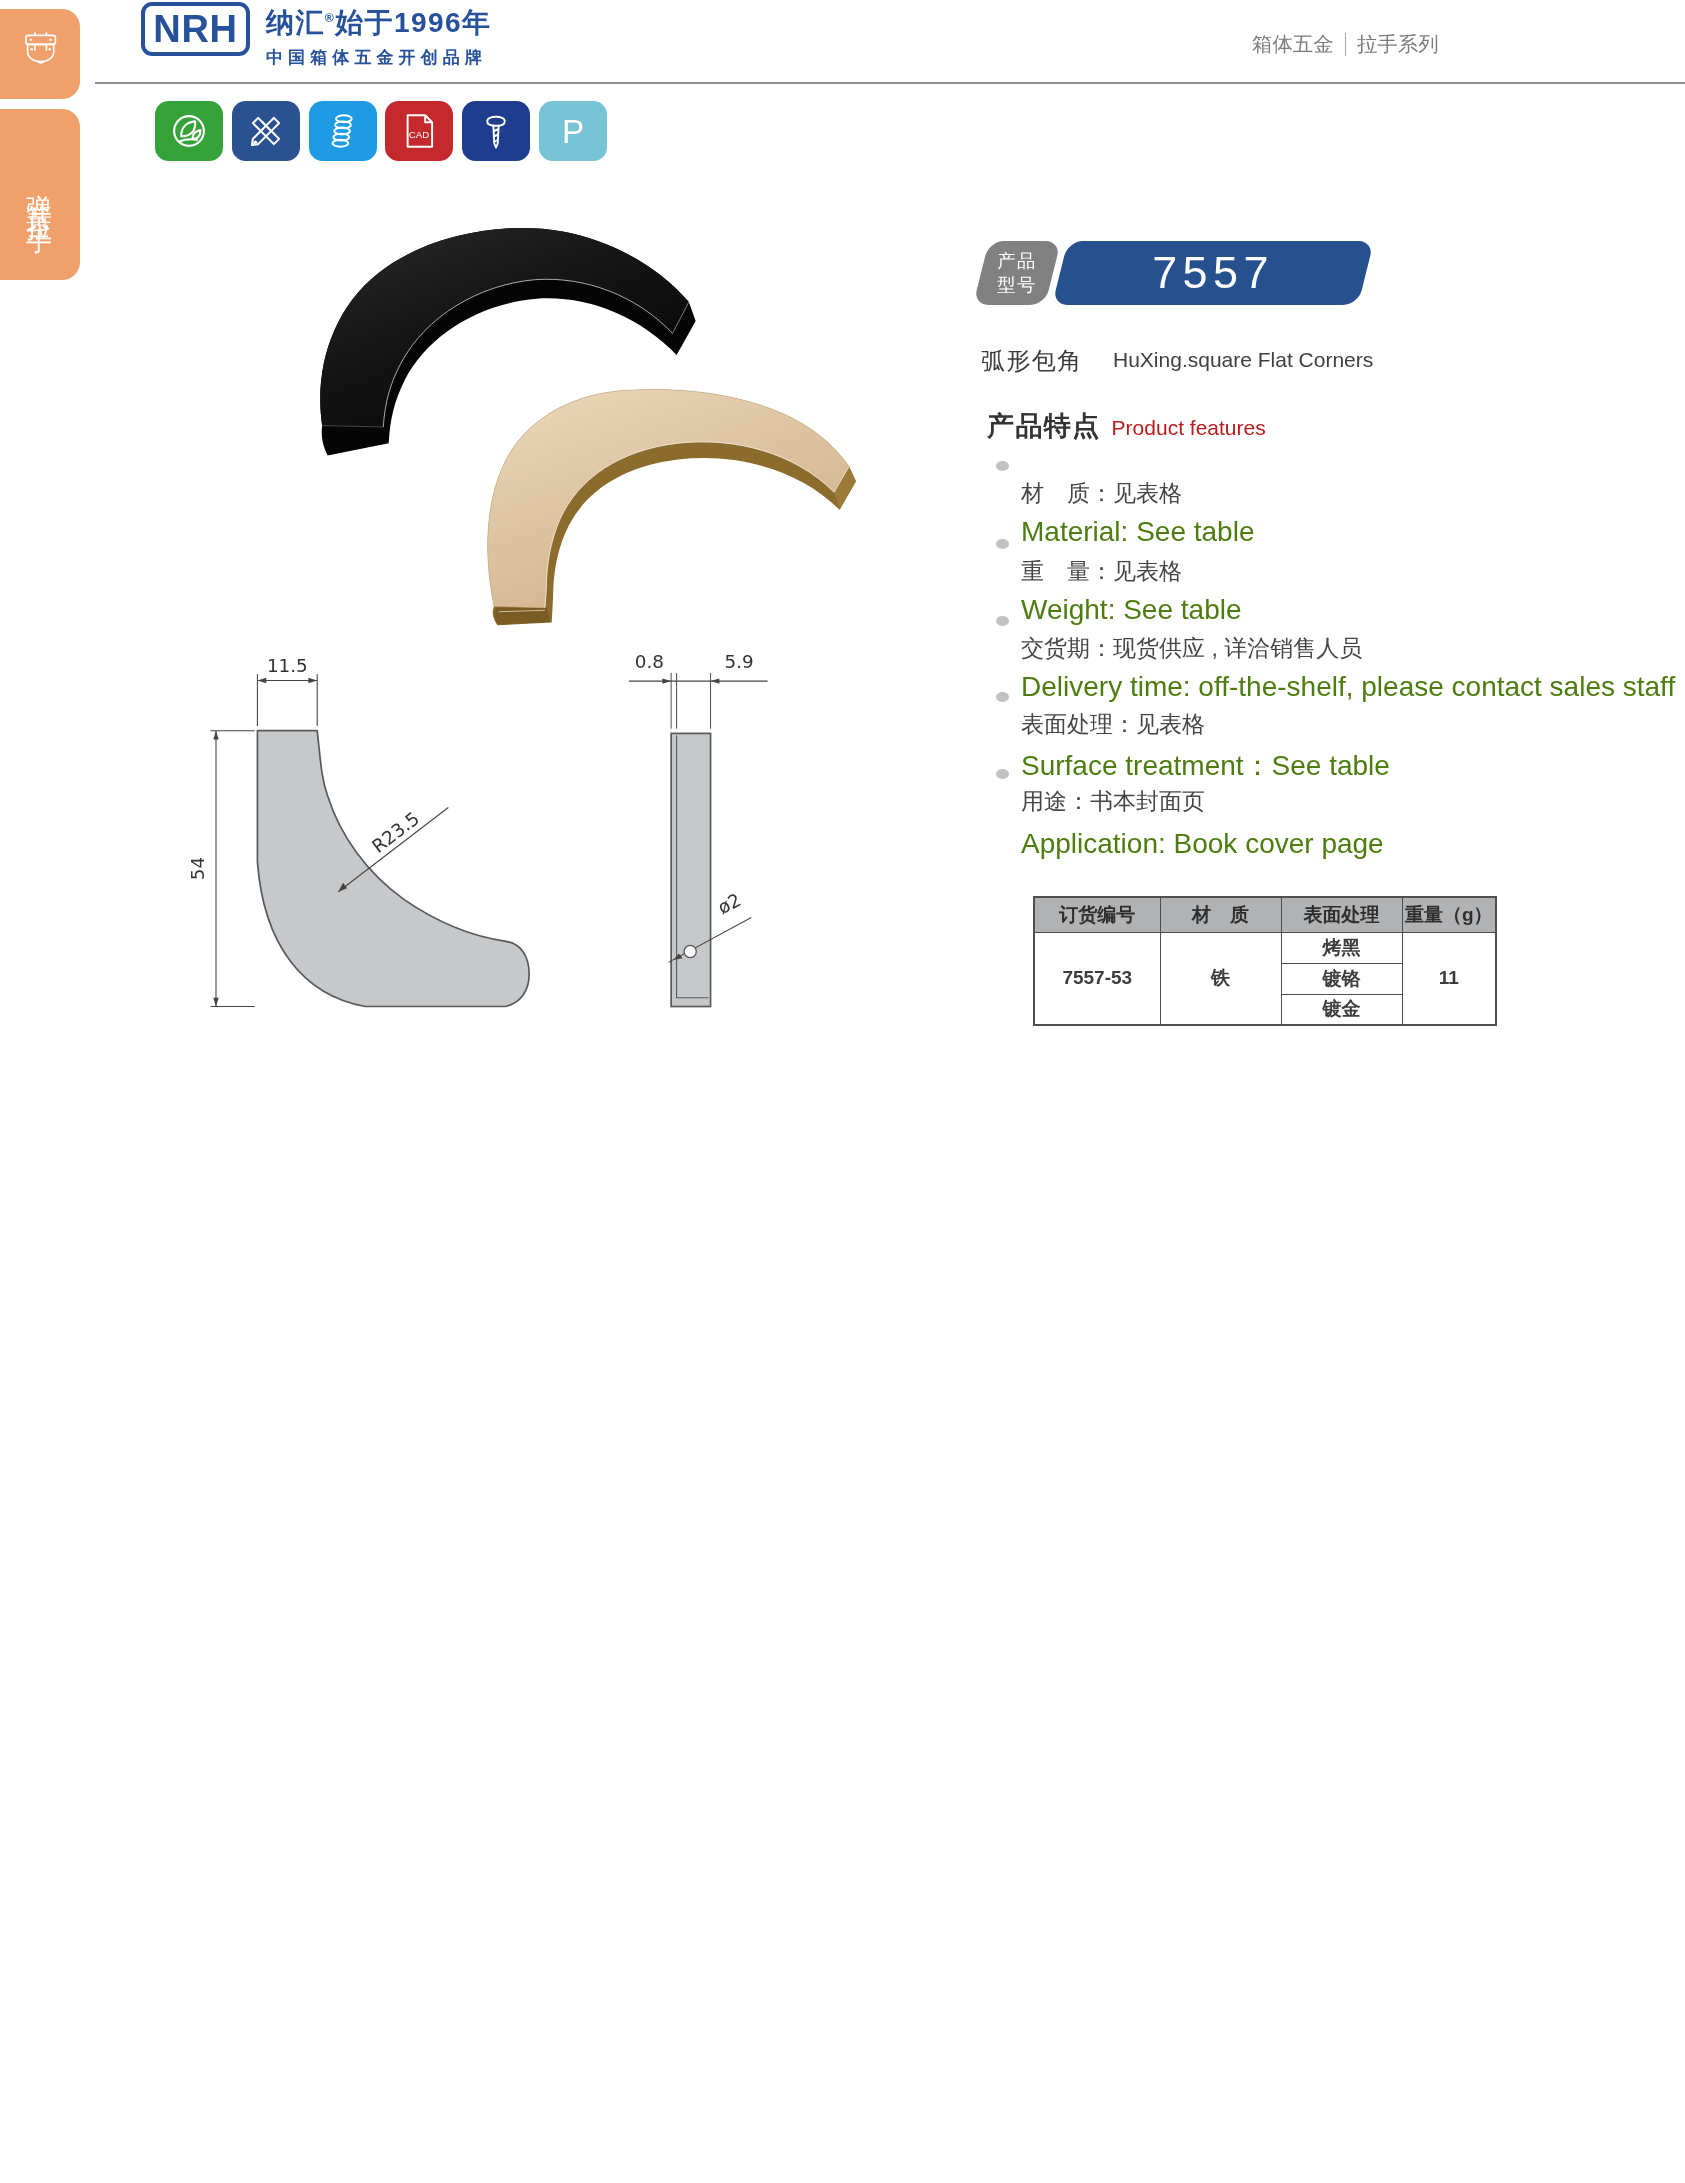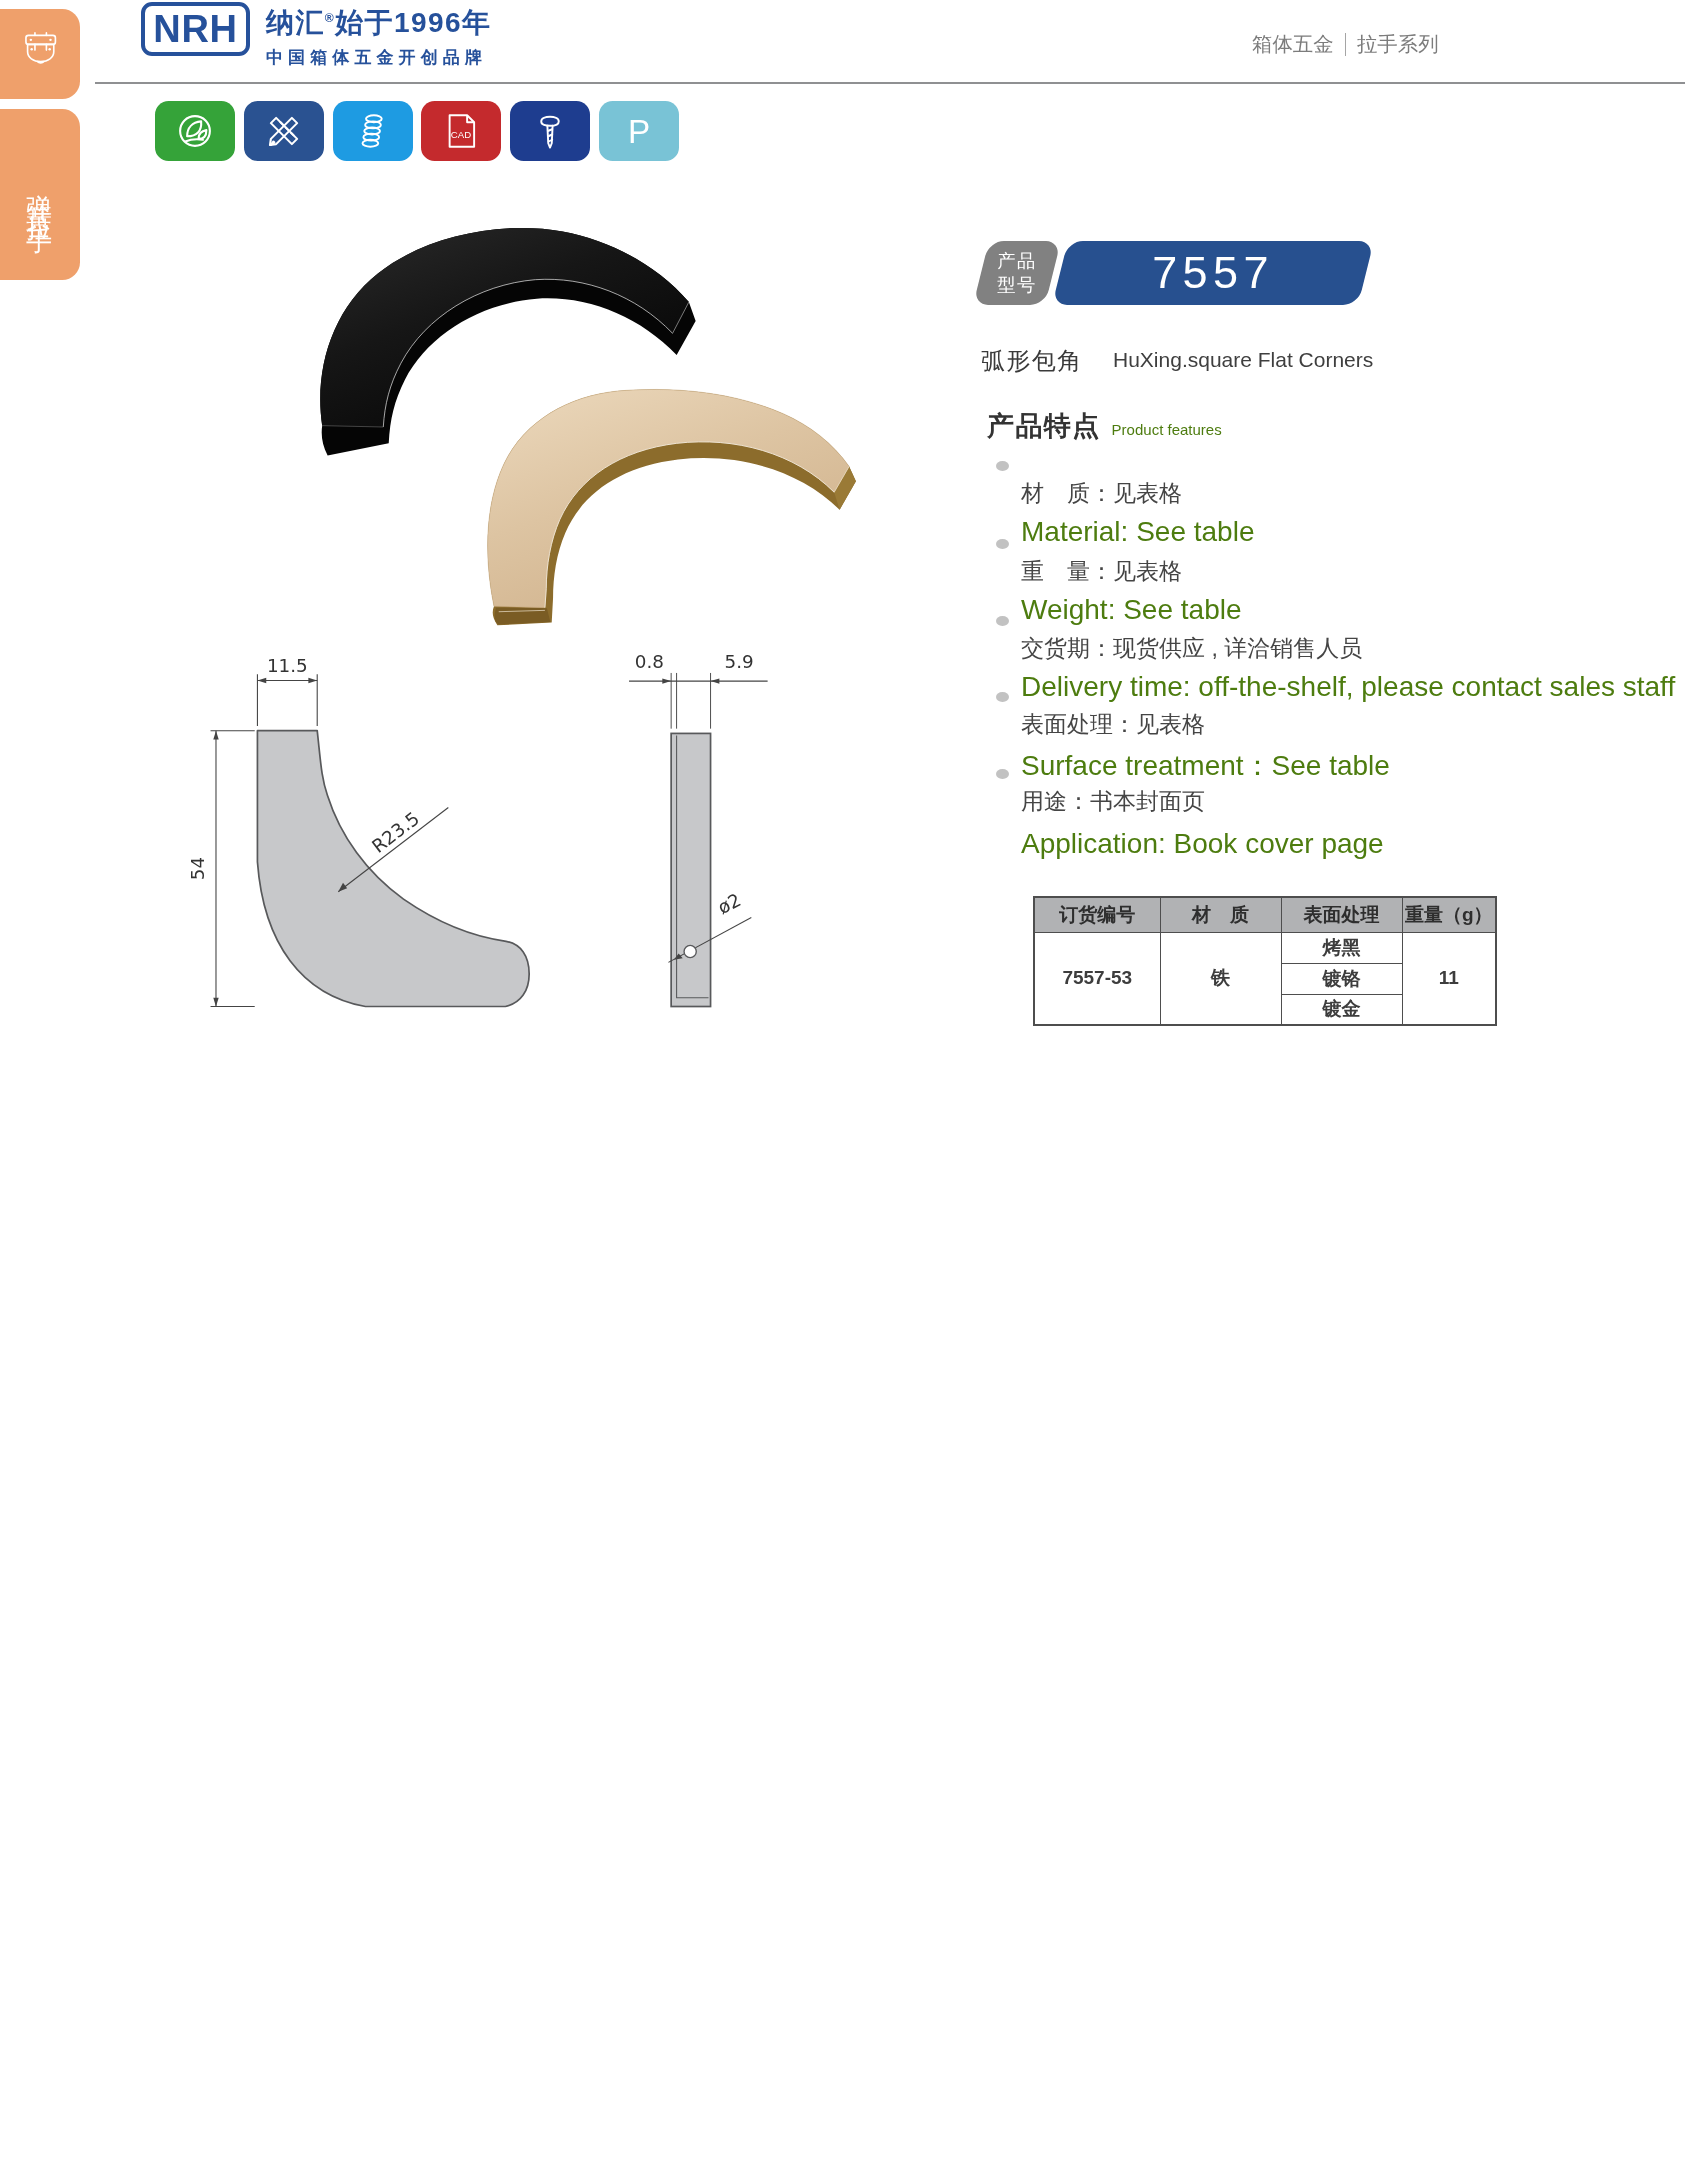--- a/index.html
+++ b/index.html
@@ -20,21 +20,21 @@
   .brand-line1 { font-size:28px; font-weight:bold; letter-spacing:1.4px; }
   .brand-line1 sup { font-size:12.2px; vertical-align:super; }
   .brand-line2 { font-size:17px; font-weight:bold; letter-spacing:5.1px; margin-top:4.1px; }
   .series-block { position:absolute; left:1252px; top:30px; display:flex; align-items:center; gap:11px;
     color:#7c7c7c; font-size:20.4px; }
   .series-sep { width:1.4px; height:23px; background:#a5a5a5; }
   .header-rule { position:absolute; left:95px; top:82px; width:1590px; height:2px; background:#8f9092; }
 
   
   .icon-row { position:absolute; left:155px; top:101px; display:flex; gap:8.8px; }
-  .cert { width:80px; height:60px; border-radius:13.6px; display:flex; align-items:center; justify-content:center; }
+  .cert { width:68px; height:60px; border-radius:13.6px; display:flex; align-items:center; justify-content:center; }
   .cert svg { width:42px; height:42px; }
   .cert:nth-child(1){ background:#35a339; }
   .cert:nth-child(2){ background:#2a5291; }
   .cert:nth-child(3){ background:#1e9be2; }
   .cert:nth-child(4){ background:#c42a2d; }
   .cert:nth-child(5){ background:#1e3d8f; }
   .cert:nth-child(6){ background:#79c3d6; }
 
   
   .badge-gray { position:absolute; left:981px; top:241px; width:72px; height:64px; background:#818181;
@@ -44,21 +44,21 @@
   .badge-blue { position:absolute; left:1060px; top:241px; width:306px; height:64px; background:#27508f;
     transform:skewX(-14deg); border-radius:15px; }
   .badge-blue .inner { transform:skewX(14deg); width:100%; height:100%; display:flex;
     align-items:center; justify-content:center; color:#fff; font-size:45px; letter-spacing:5.4px; font-weight:400; }
   .subtitle-zh { position:absolute; left:981px; top:345px; font-size:24px; color:#3a3a3a; letter-spacing:1.4px; }
   .subtitle-en { position:absolute; left:1113px; top:348px; font-size:21px; color:#3f3f3f; }
 
   
   .feat-head { position:absolute; left:987px; top:408px; }
   .feat-head .zh { font-size:27px; font-weight:bold; color:#333; letter-spacing:1.4px; }
-  .feat-head .en { font-size:15px; color:#4d7c0f; margin-left:11px; }
+  .feat-head .en { font-size:21px; color:#b91c1c; margin-left:11px; }
   .bullet { position:absolute; width:13px; height:10.2px; border-radius:50%; background:#c2c2c2; left:996px; }
   .fline { position:absolute; left:1021px; font-size:23px; color:#454545; white-space:nowrap;margin-top:28px; }
   .fline.en { font-size:28px; color:#4d7c0f; }
 
   
   .spec-wrap { position:absolute; left:1033px; top:896px; }
   table.spec { border-collapse:collapse; table-layout:fixed; }
   table.spec th, table.spec td { border:1.4px solid #4e4e4e; text-align:center; vertical-align:middle;
     font-size:19px; color:#3d3d3d; font-weight:bold; }
   table.spec { border:2px solid #4e4e4e; }

